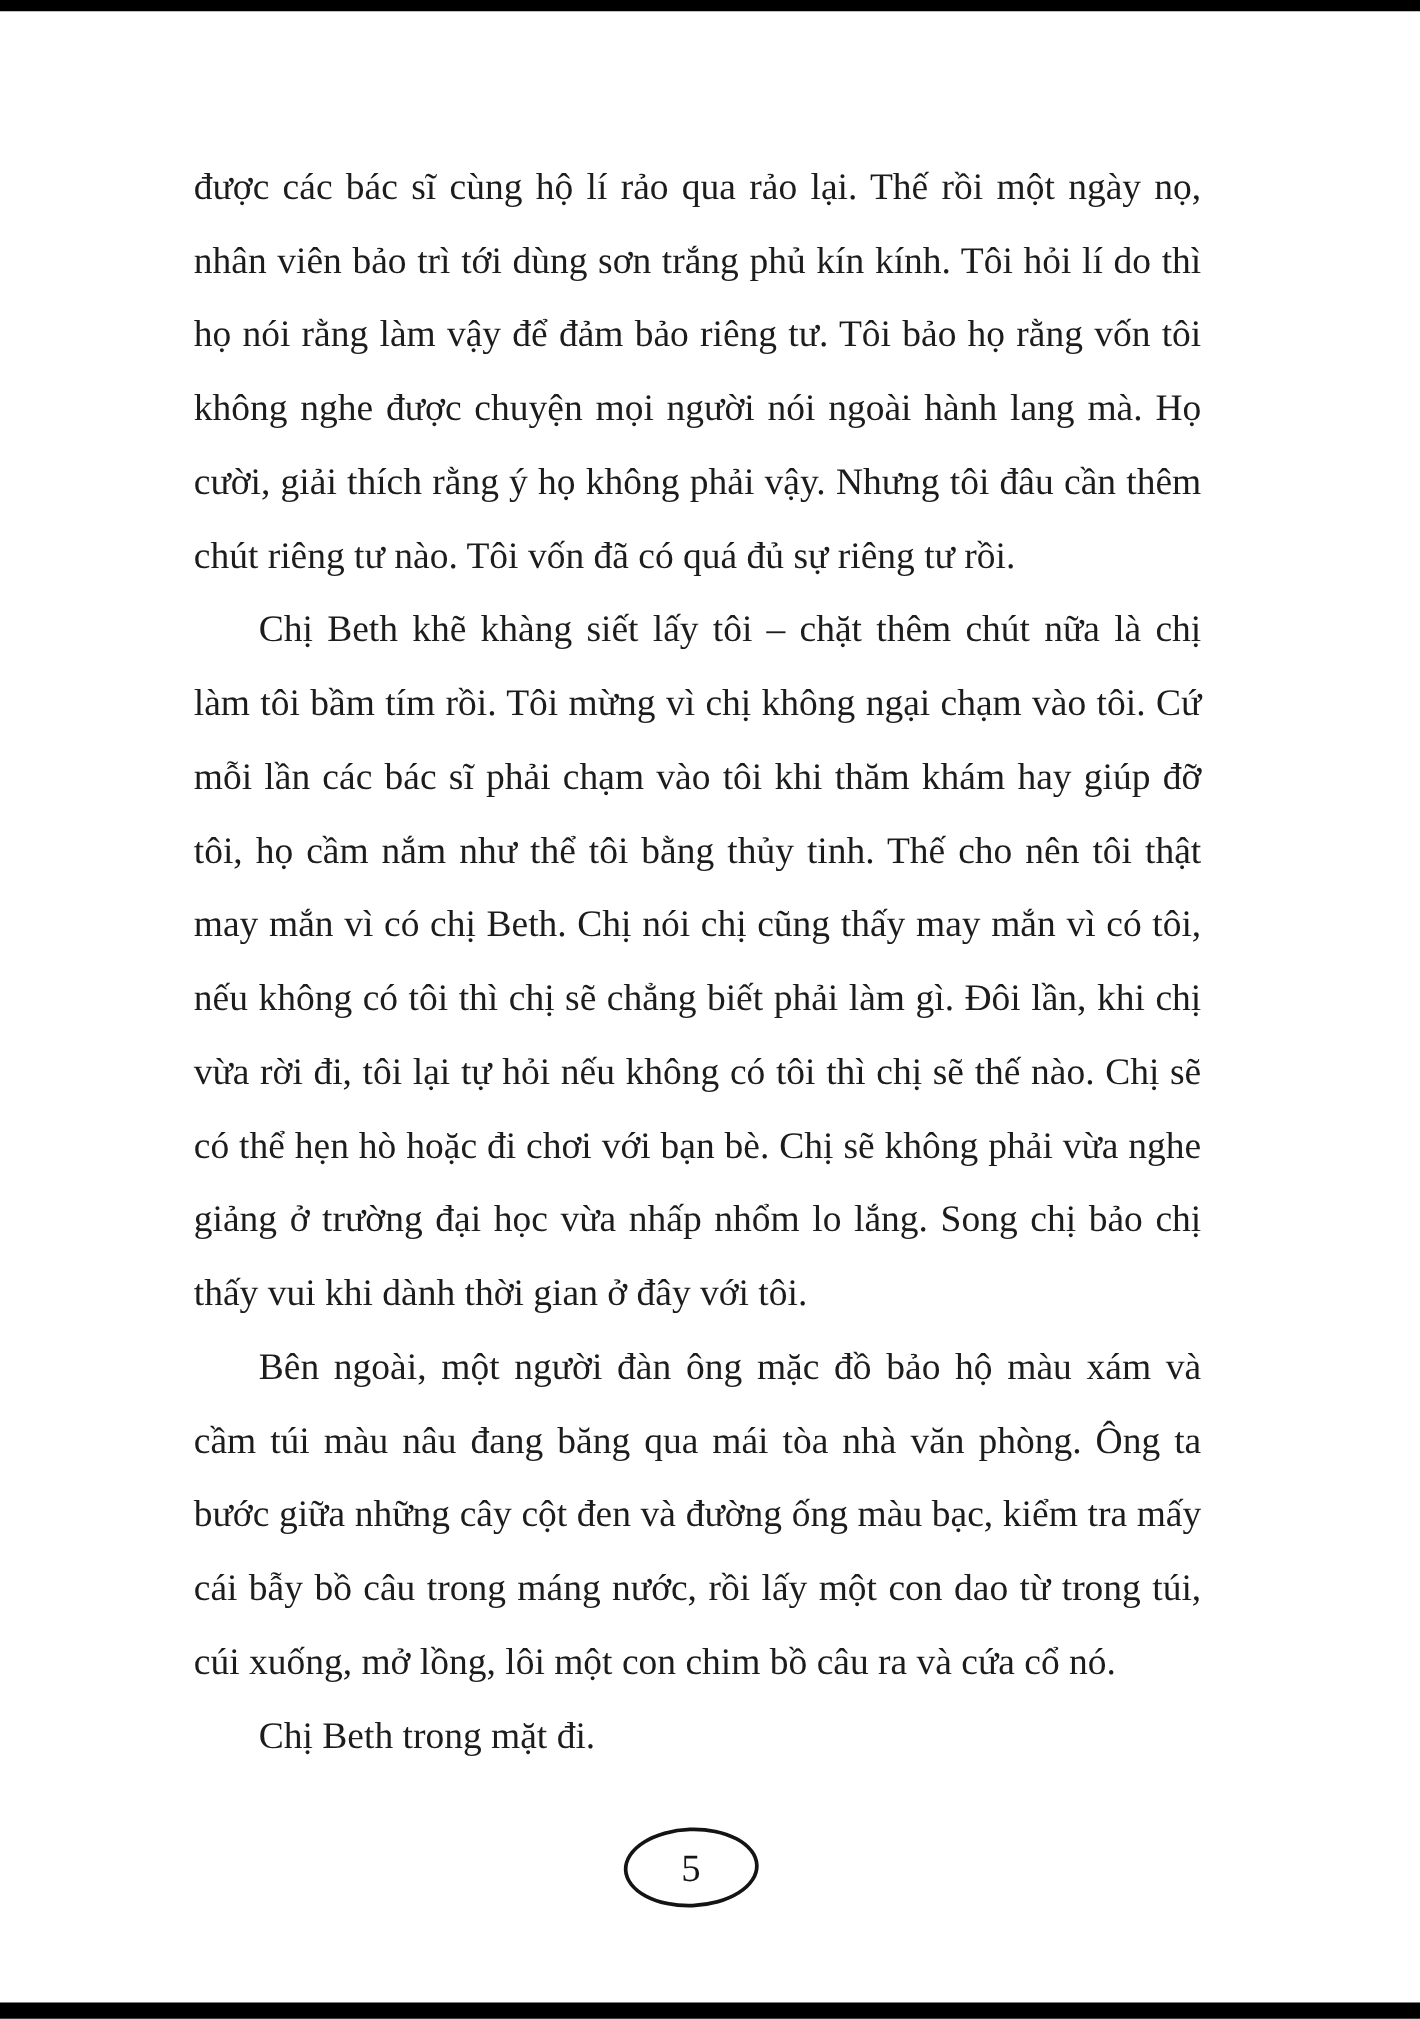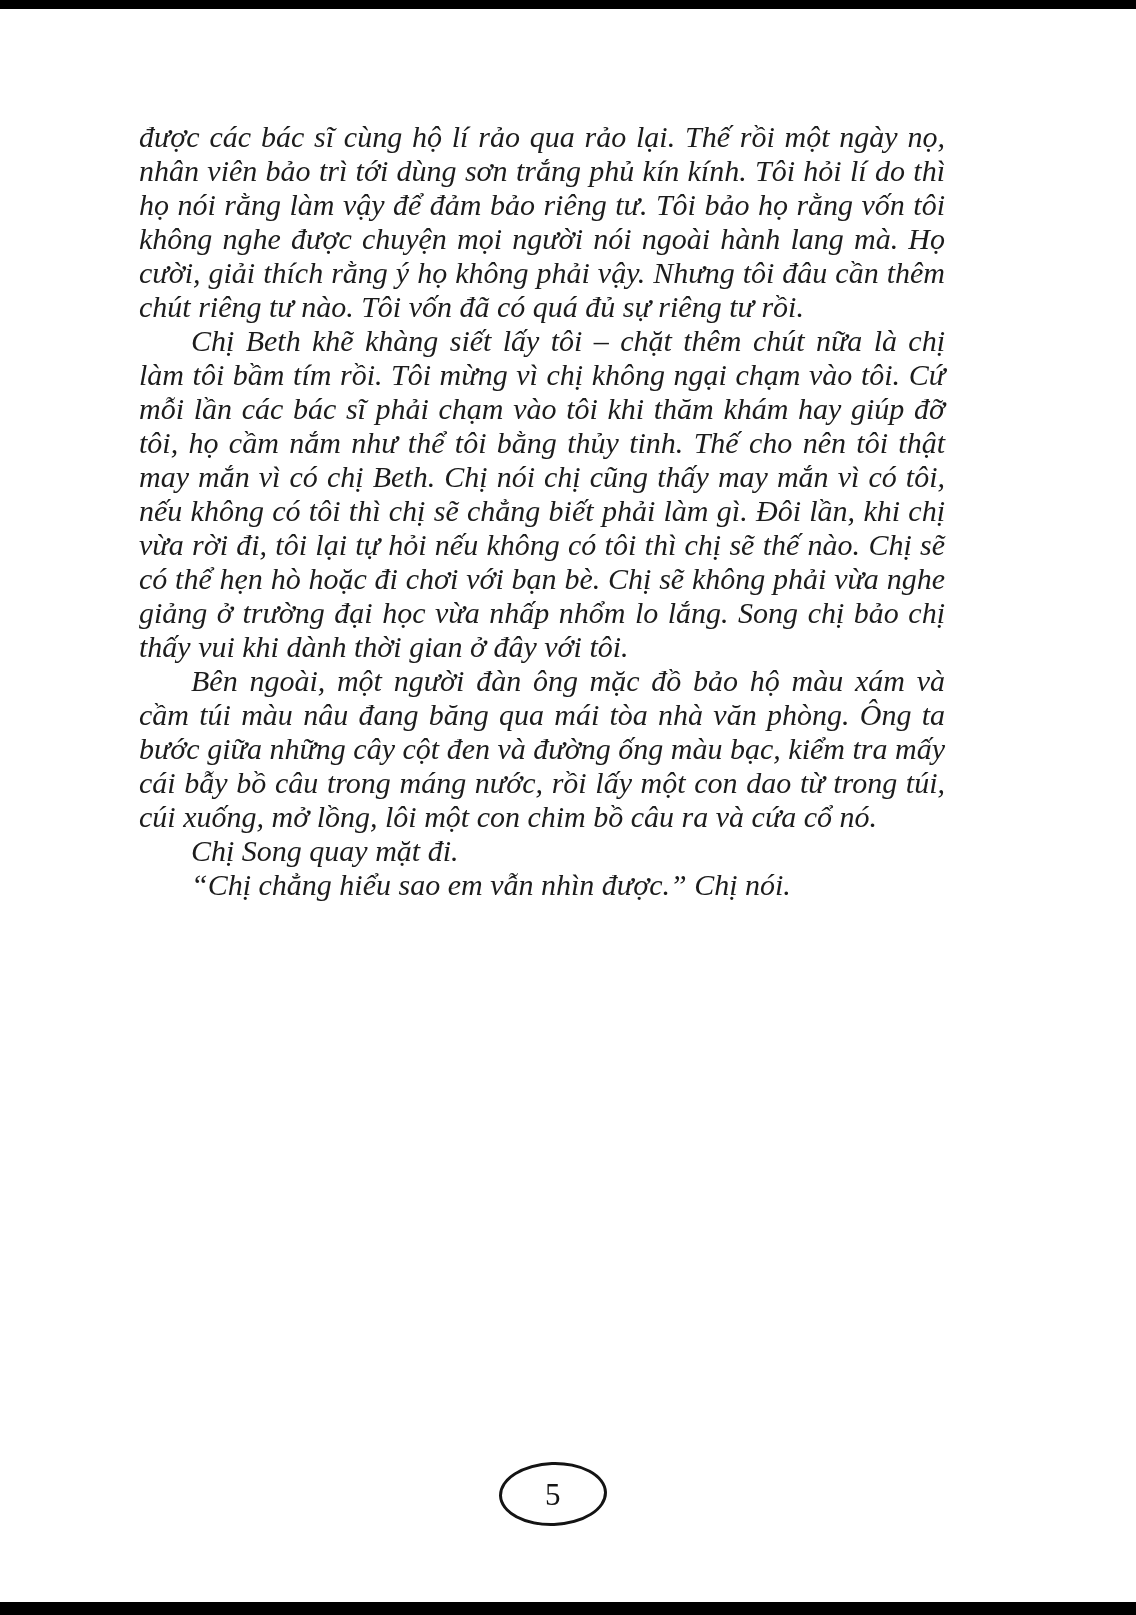--- a/index.html
+++ b/index.html
@@ -25,28 +25,27 @@
   .edge-bar.top {
     top: 0;
     height: 9px;
   }
   .edge-bar.bottom {
     bottom: 0;
     height: 13px;
   }
   .text-block {
     position: absolute;
-    left: 139px;
+    left: 155px;
     top: 120px;
     width: 806px;
     font-size: 30px;
-    line-height: 34px;
+    line-height: 59px;
     text-align: justify;
     text-justify: inter-word;
-    font-style: italic;
   }
   .para {
     margin: 0;
     padding: 0;
   }
   .para.indent {
     text-indent: 52px;
   }
   .page-number-ornament {
     position: absolute;
@@ -72,21 +71,20 @@
 </style>
 </head>
 <body>
 
 <div class="edge-bar top"></div>
 
 <main class="text-block">
   <p class="para">được các bác sĩ cùng hộ lí rảo qua rảo lại. Thế rồi một ngày nọ, nhân viên bảo trì tới dùng sơn trắng phủ kín kính. Tôi hỏi lí do thì họ nói rằng làm vậy để đảm bảo riêng tư. Tôi bảo họ rằng vốn tôi không nghe được chuyện mọi người nói ngoài hành lang mà. Họ cười, giải thích rằng ý họ không phải vậy. Nhưng tôi đâu cần thêm chút riêng tư nào. Tôi vốn đã có quá đủ sự riêng tư rồi.</p>
   <p class="para indent">Chị Beth khẽ khàng siết lấy tôi – chặt thêm chút nữa là chị làm tôi bầm tím rồi. Tôi mừng vì chị không ngại chạm vào tôi. Cứ mỗi lần các bác sĩ phải chạm vào tôi khi thăm khám hay giúp đỡ tôi, họ cầm nắm như thể tôi bằng thủy tinh. Thế cho nên tôi thật may mắn vì có chị Beth. Chị nói chị cũng thấy may mắn vì có tôi, nếu không có tôi thì chị sẽ chẳng biết phải làm gì. Đôi lần, khi chị vừa rời đi, tôi lại tự hỏi nếu không có tôi thì chị sẽ thế nào. Chị sẽ có thể hẹn hò hoặc đi chơi với bạn bè. Chị sẽ không phải vừa nghe giảng ở trường đại học vừa nhấp nhổm lo lắng. Song chị bảo chị thấy vui khi dành thời gian ở đây với tôi.</p>
   <p class="para indent">Bên ngoài, một người đàn ông mặc đồ bảo hộ màu xám và cầm túi màu nâu đang băng qua mái tòa nhà văn phòng. Ông ta bước giữa những cây cột đen và đường ống màu bạc, kiểm tra mấy cái bẫy bồ câu trong máng nước, rồi lấy một con dao từ trong túi, cúi xuống, mở lồng, lôi một con chim bồ câu ra và cứa cổ nó.</p>
-  <p class="para indent">Chị Song quay mặt đi.</p>
-  <p class="para indent">“Chị chẳng hiểu sao em vẫn nhìn được.” Chị nói.</p>
+  <p class="para indent">Chị Beth trong mặt đi.</p>
 </main>
 
 <div class="page-number-ornament">
   <span class="page-number">5</span>
 </div>
 
 <div class="edge-bar bottom"></div>
 
 </body></html>

